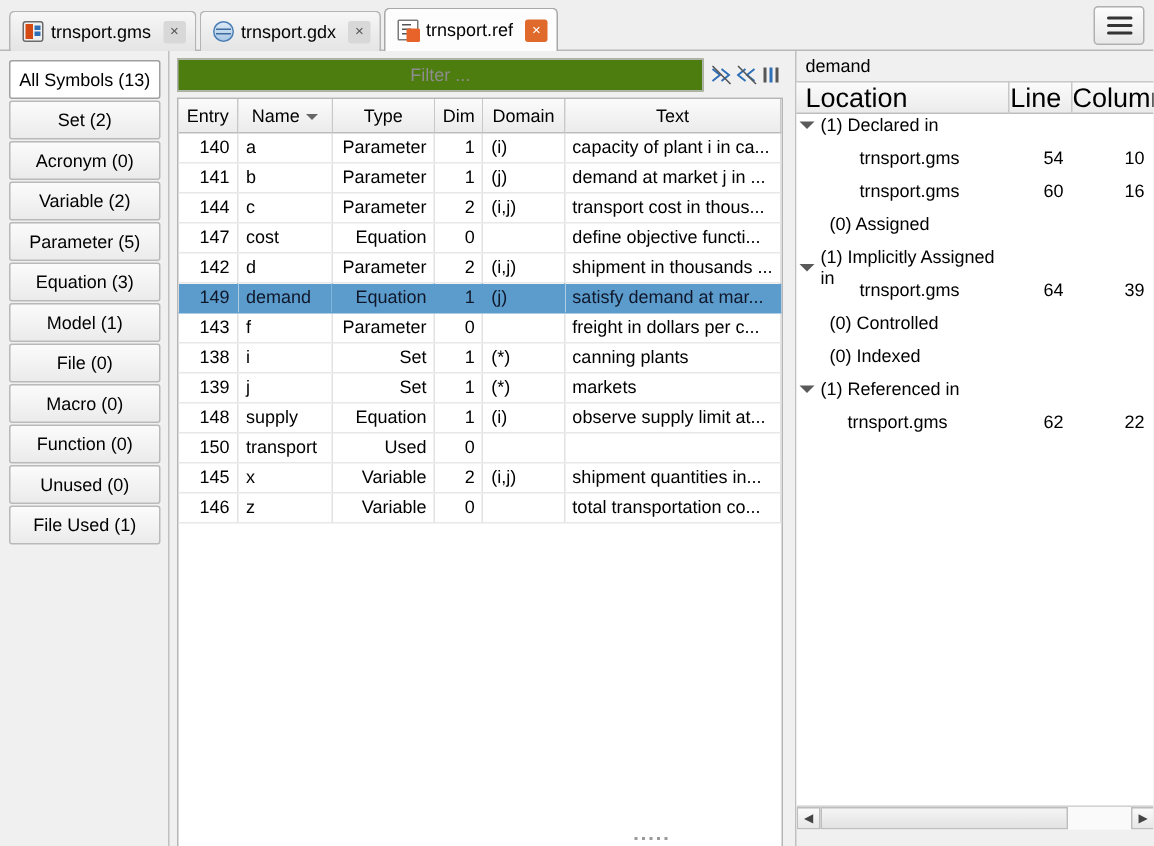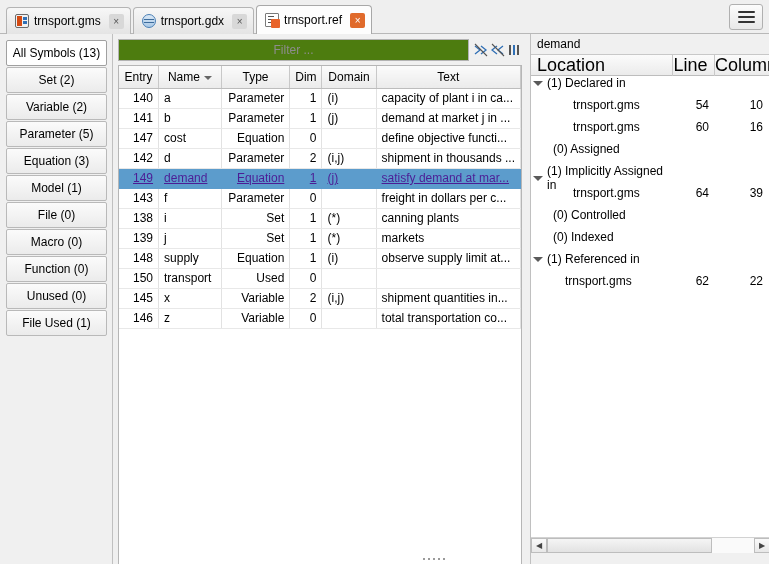--- a/index.html
+++ b/index.html
@@ -200,24 +200,23 @@
     overflow: hidden;
   }
   .col-entry { width: 46px; text-align: right; }
   .col-name  { width: 72px; text-align: left; }
   .col-type  { width: 72px; text-align: right; }
   .col-dim   { width: 36px; text-align: right; }
   .col-domain{ width: 62px; text-align: left; }
   .col-text  { width: auto;  text-align: left; }
   tr.row-selected td {
     background: #5c9ccc;
-    color: #4c1d95;
+    color: #0f172a;
     border-right-color: #5c9ccc;
     border-bottom-color: #5c9ccc;
-    text-decoration: underline;
   }
   .sort-caret {
     display: inline-block;
     margin-left: 4px;
     width: 0; height: 0;
     border-left: 4px solid transparent;
     border-right: 4px solid transparent;
     border-top: 4px solid #666;
     vertical-align: middle;
   }
@@ -331,20 +330,23 @@
       <span></span>
     </div>
   </div>
 
   <div class="leftpanel">
     <div class="sym-btn selected">
         <span>All Symbols (13)</span>
       </div>
     <div class="sym-btn">
         <span>Set (2)</span>
+      </div>
+    <div class="sym-btn">
+        <span>Acronym (0)</span>
       </div>
     <div class="sym-btn">
         <span>Variable (2)</span>
       </div>
     <div class="sym-btn">
         <span>Parameter (5)</span>
       </div>
     <div class="sym-btn">
         <span>Equation (3)</span>
       </div>
@@ -420,20 +422,28 @@
           </tr>
           <tr>
             <td class="col-entry">141</td>
             <td class="col-name">b</td>
             <td class="col-type">Parameter</td>
             <td class="col-dim">1</td>
             <td class="col-domain">(j)</td>
             <td class="col-text">demand at market j in ...</td>
           </tr>
           <tr>
+            <td class="col-entry">144</td>
+            <td class="col-name">c</td>
+            <td class="col-type">Parameter</td>
+            <td class="col-dim">2</td>
+            <td class="col-domain">(i,j)</td>
+            <td class="col-text">transport cost in thous...</td>
+          </tr>
+          <tr>
             <td class="col-entry">147</td>
             <td class="col-name">cost</td>
             <td class="col-type">Equation</td>
             <td class="col-dim">0</td>
             <td class="col-domain"></td>
             <td class="col-text">define objective functi...</td>
           </tr>
           <tr>
             <td class="col-entry">142</td>
             <td class="col-name">d</td>

